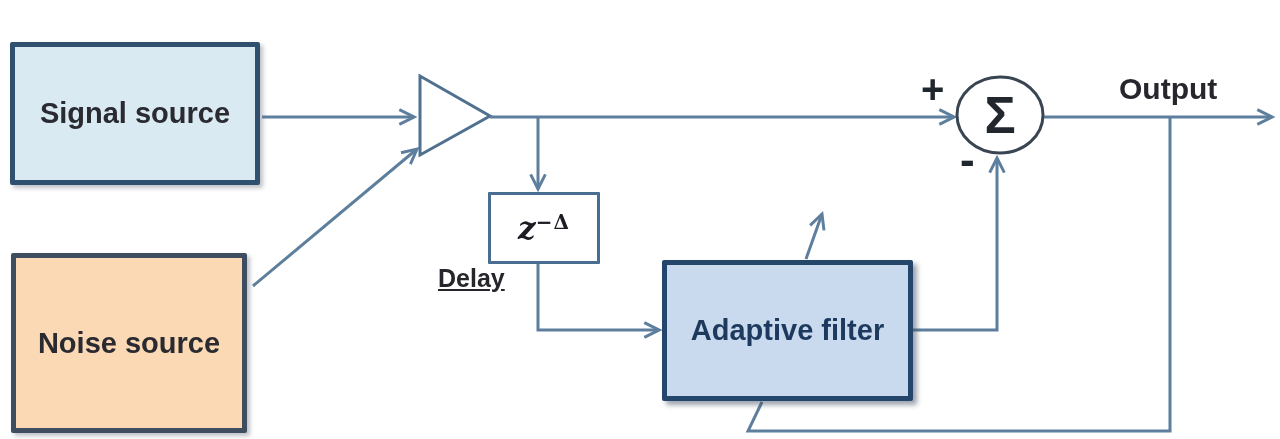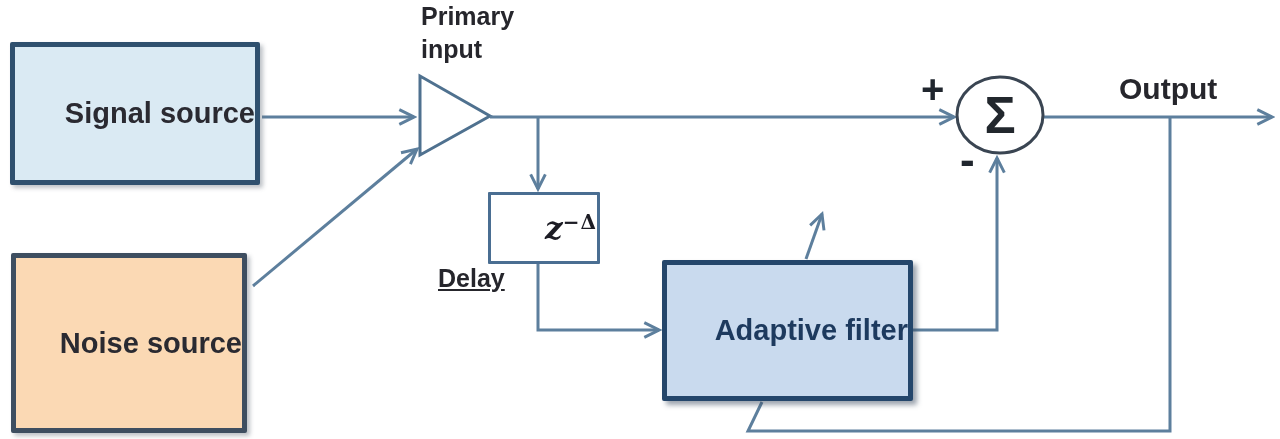--- a/index.html
+++ b/index.html
@@ -2,21 +2,21 @@
 <html><head>
 <meta charset="utf-8">
 <style>
   html,body{margin:0;padding:0;background:#ffffff;}
   .canvas{
     position:relative;width:1280px;height:439px;background:#ffffff;overflow:hidden;
     font-family:"Liberation Sans",sans-serif;
   }
   .wires{position:absolute;left:0;top:0;width:1280px;height:439px;}
   .box{
-    position:absolute;box-sizing:border-box;display:flex;align-items:center;justify-content:flex-end;
+    position:absolute;box-sizing:border-box;display:flex;align-items:center;justify-content:center;
     border-radius:2px;
   }
   .box-signal{
     left:10px;top:42px;width:250px;height:143px;
     background:#daeaf3;border:5px solid #2f506e;
     box-shadow:3px 3px 4px rgba(110,120,130,0.45);
   }
   .box-noise{
     left:11px;top:253px;width:236px;height:180px;
     background:#fbd9b4;border:5px solid #3e4e60;
@@ -98,21 +98,20 @@
   </div>
 
   <div class="box box-delay">
     <span class="delay-symbol"><span>z</span><sup>−Δ</sup></span>
   </div>
 
   <div class="box box-filter">
     <span class="filter-label">Adaptive filter</span>
   </div>
 
-  <div class="free-label lbl-primary">Primary input</div>
 
   <div class="free-label lbl-delay">Delay</div>
 
   <div class="free-label lbl-output">Output</div>
 
   <div class="free-label lbl-plus">+</div>
 
   <div class="free-label lbl-minus">-</div>
 
   <div class="sigma">Σ</div>

